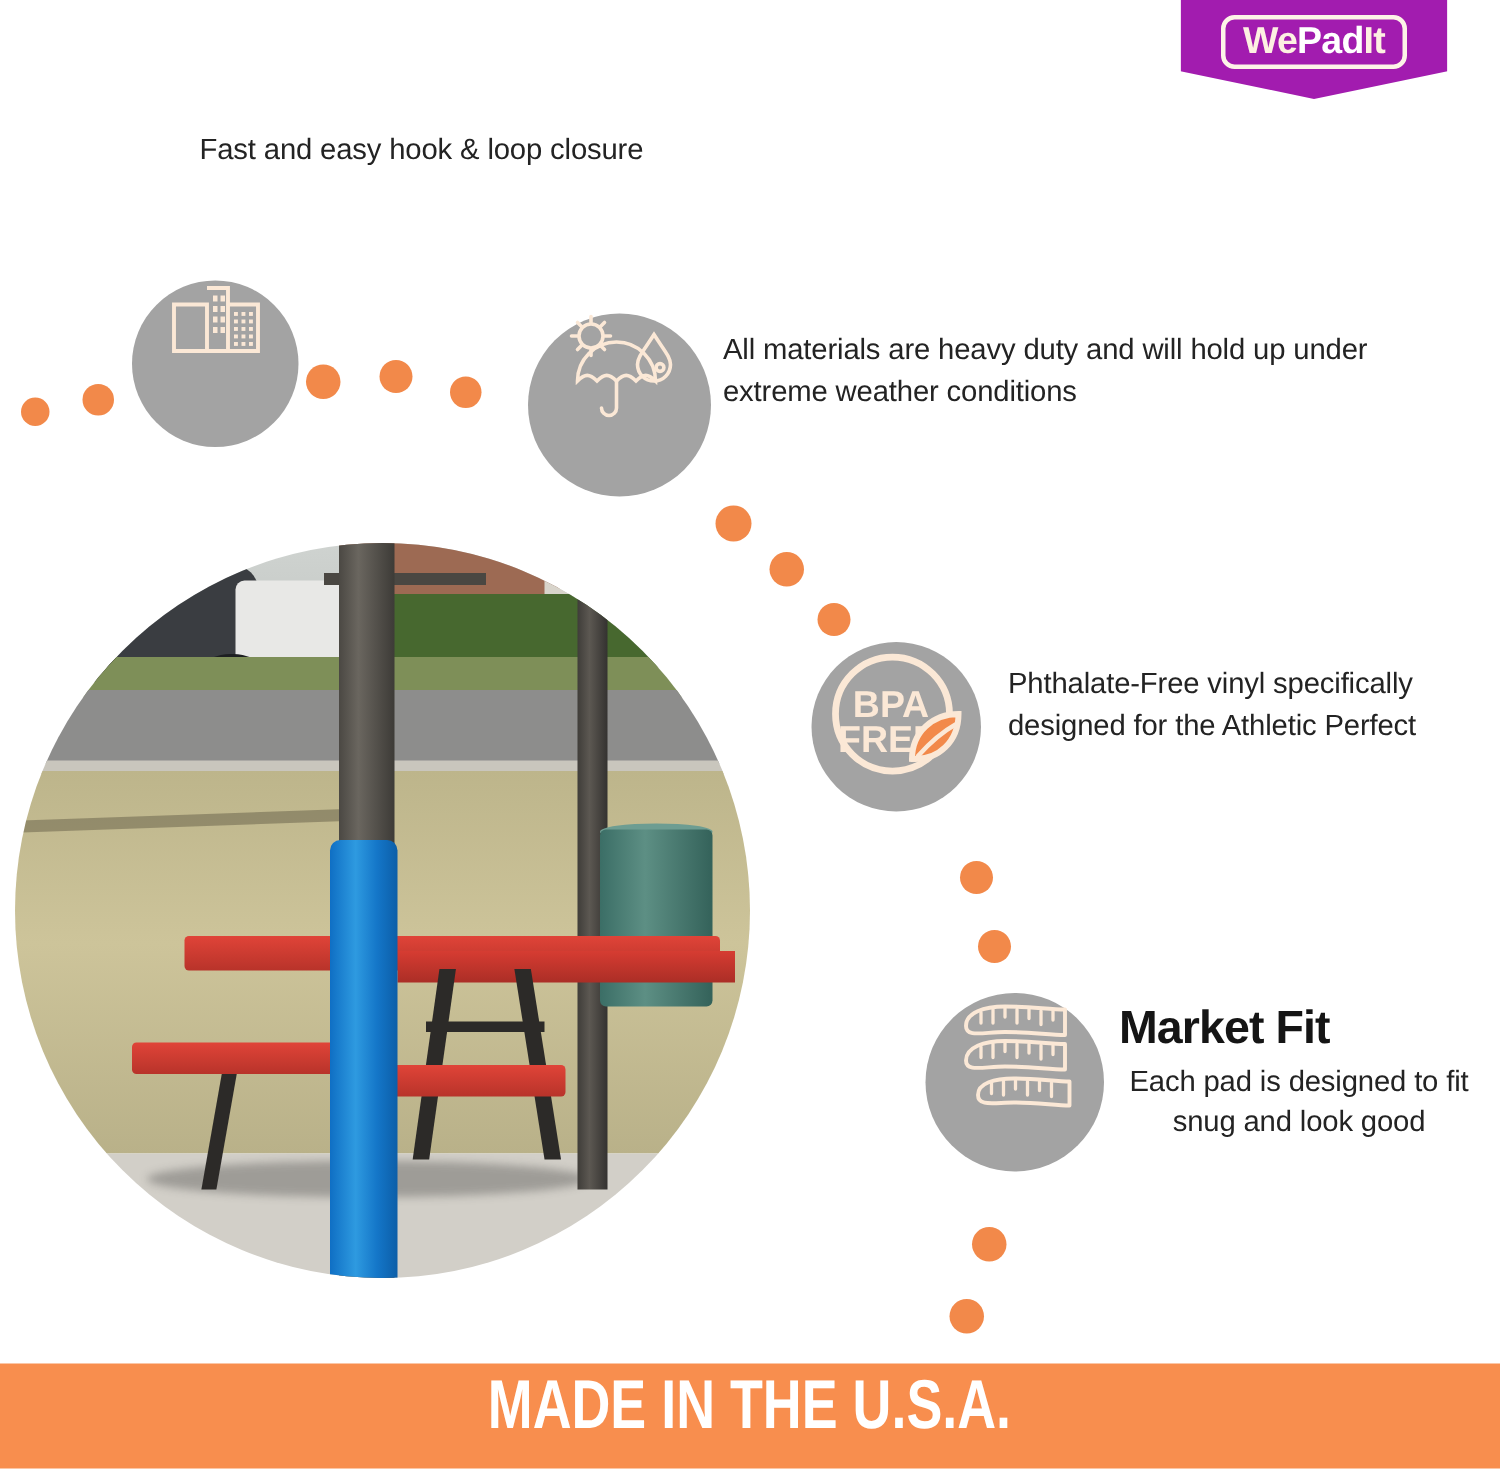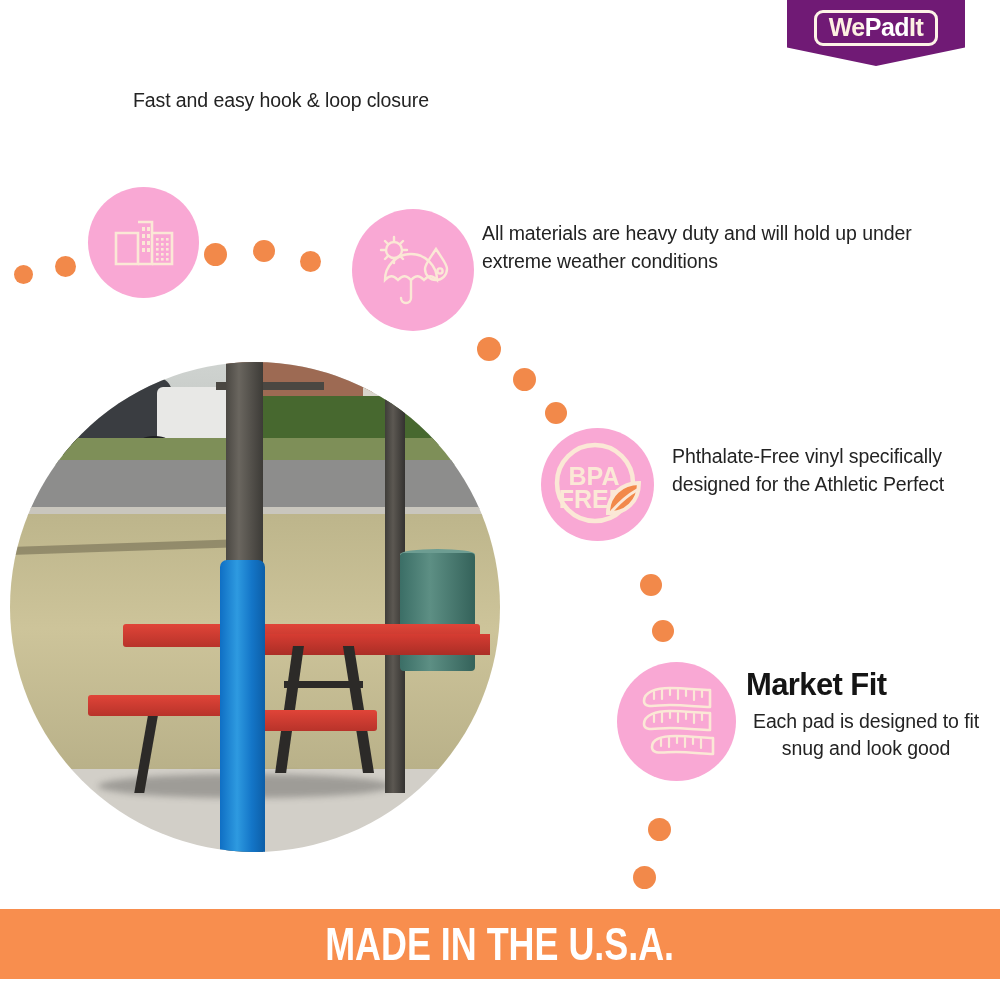--- a/index.html
+++ b/index.html
@@ -12,21 +12,21 @@
   #infographic {
     position:relative;
     width:1000px; height:987px;
     background:#ffffff;
   }
 
   
   .logo-badge {
     position:absolute; left:787px; top:0px;
     width:178px; height:66px;
-    background:#701a75;
+    background:#a21caf;
     -webkit-clip-path: polygon(0 0, 100% 0, 100% 72%, 50% 100%, 0 72%);
     clip-path: polygon(0 0, 100% 0, 100% 72%, 50% 100%, 0 72%);
     display:flex; align-items:flex-start; justify-content:center;
   }
   .logo-inner {
     margin-top:10px;
     border:3px solid #FDF3E7;
     border-radius:9px;
     padding:2px 12px 3px 12px;
     line-height:1;
@@ -56,22 +56,22 @@
   .block-phth { position:absolute; left:672px; top:437px; width:300px; }
   .block-phth .feat-desc { margin-top:6px; }
 
   .block-fit { position:absolute; left:746px; top:669px; width:240px; }
   .block-fit .feat-desc { margin-top:6px;text-align:center; }
 
   
   .icon-circle {
     position:absolute;
     border-radius:50%;
-    background:#f9a8d4;
-    display:flex; align-items:center; justify-content:center;
+    background:#a3a3a3;
+    display:flex; justify-content:center;
   }
   .c-install  { left:88px;  top:187px; width:111px; height:111px; }
   .c-weather  { left:352px; top:209px; width:122px; height:122px; }
   .c-bpa      { left:541px; top:428px; width:113px; height:113px; }
   .c-fit      { left:617px; top:662px; width:119px; height:119px; }
 
   .icon-circle svg { display:block; }
 
   
   .dot {
@@ -182,21 +182,21 @@
   .ph-tiretrack {
     position:absolute; left:0; top:37%; width:48%; height:1.6%;
     background:rgba(60,55,40,0.35); transform:rotate(-2deg);
   }
 
   
   .usa-banner {
     position:absolute; left:0; top:909px;
     width:1000px; height:70px;
     background:#F88E4E;
-    display:flex; align-items:center; justify-content:center;
+    display:flex; align-items:flex-start; justify-content:center;
   }
   .usa-text {
     color:#ffffff; font-weight:bold;
     font-size:46px; letter-spacing:0px;
     transform:scaleX(0.78);
     white-space:nowrap;
   }
 </style>
 </head>
 <body>

